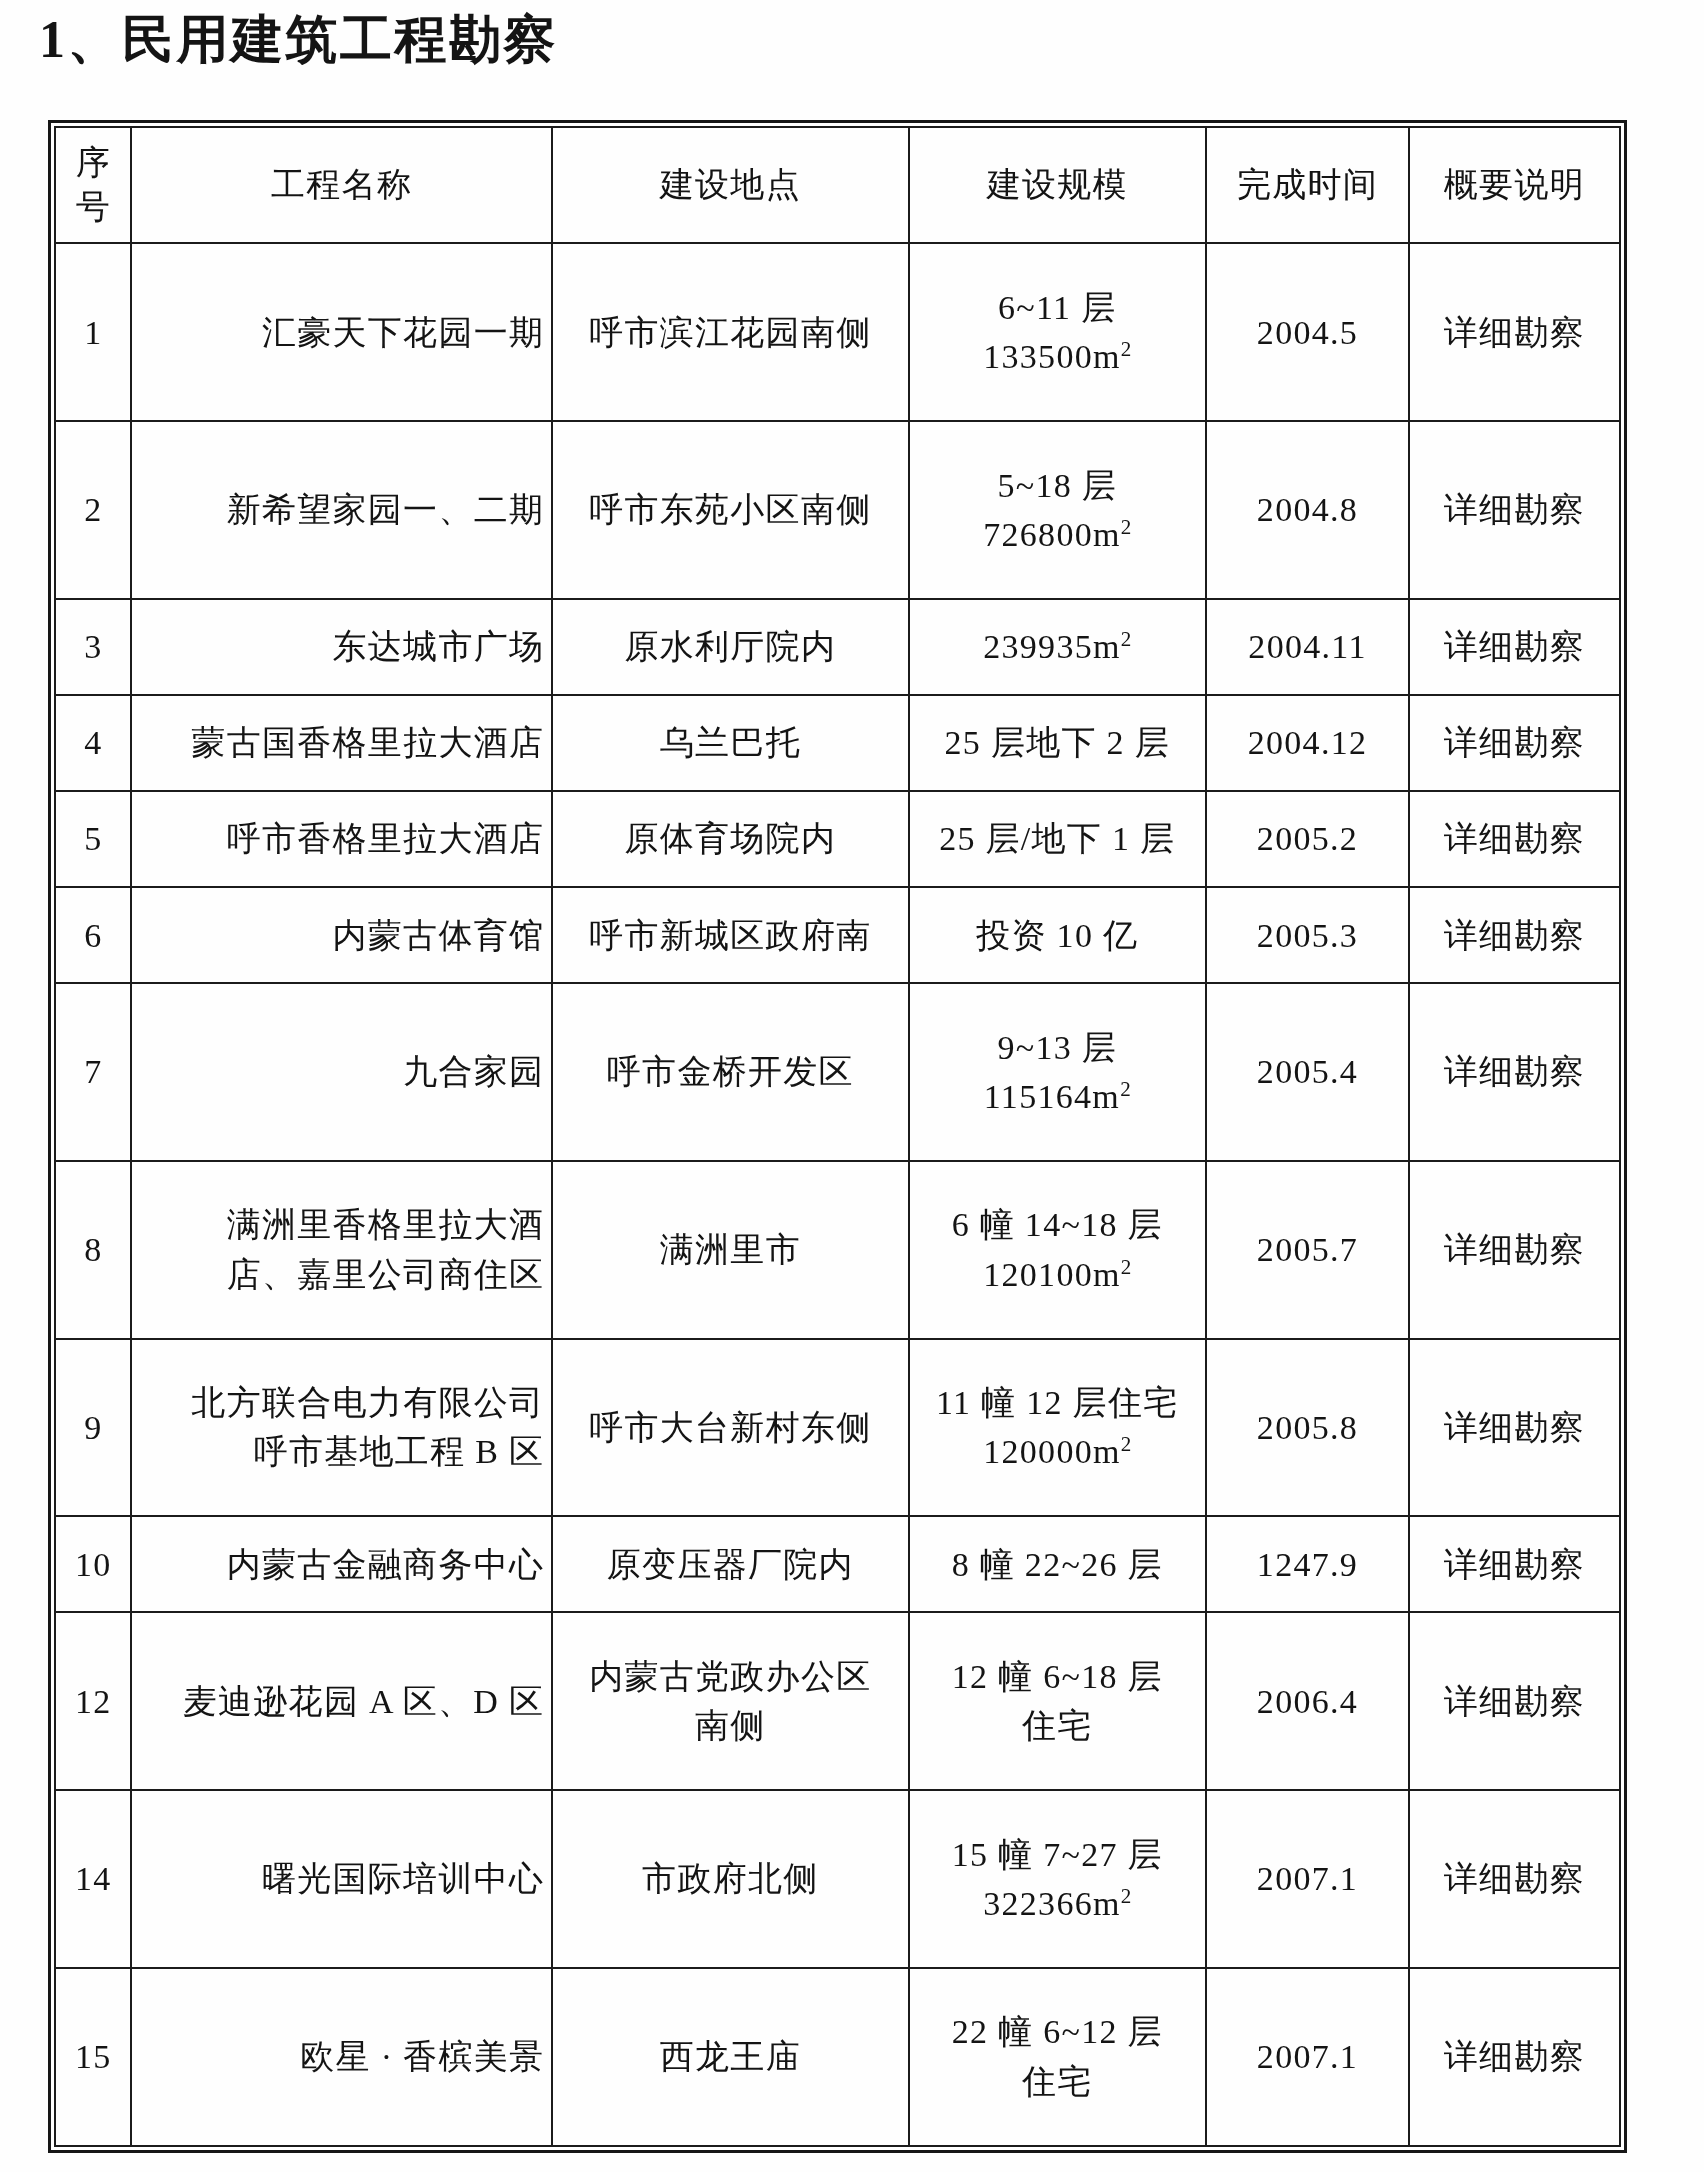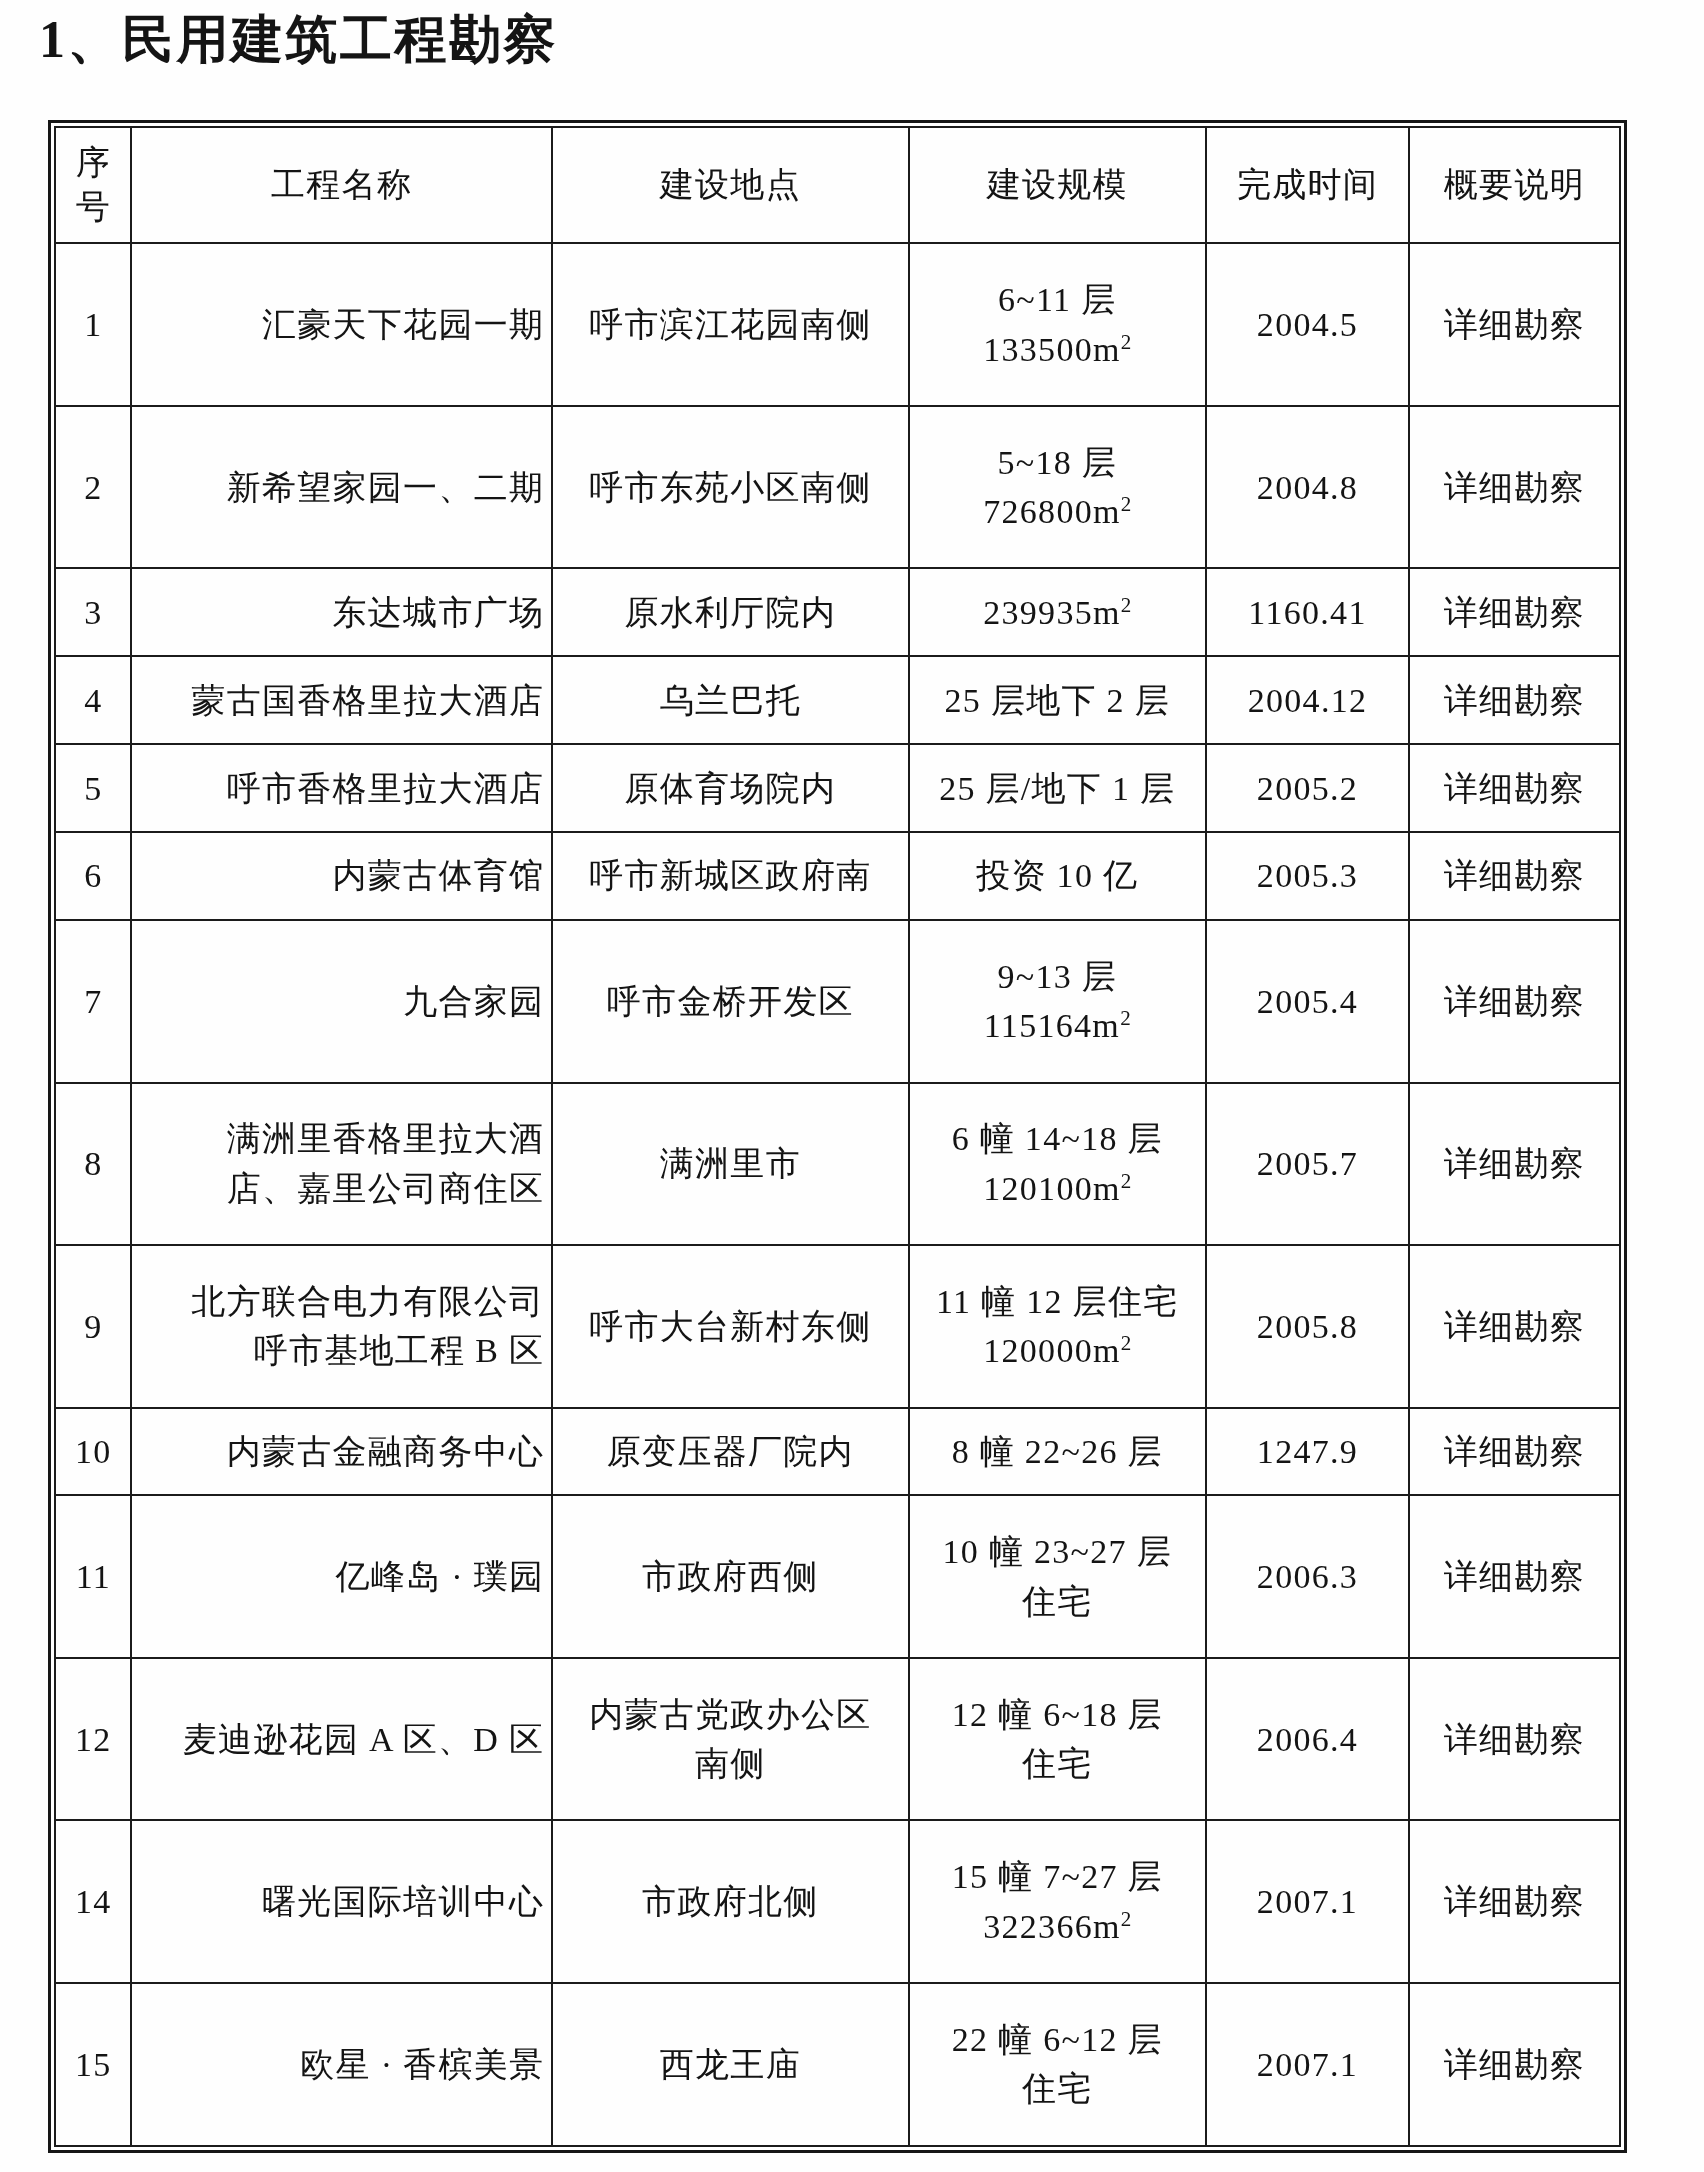--- a/index.html
+++ b/index.html
@@ -116,21 +116,21 @@
             <td class="col-location">呼市东苑小区南侧</td>
             <td class="col-scale">5~18 层<br>726800m<sup>2</sup></td>
             <td class="col-time">2004.8</td>
             <td class="col-note">详细勘察</td>
           </tr>
           <tr>
             <td class="col-no">3</td>
             <td class="col-name">东达城市广场</td>
             <td class="col-location">原水利厅院内</td>
             <td class="col-scale">239935m<sup>2</sup></td>
-            <td class="col-time">1160.41</td>
+            <td class="col-time">2004.11</td>
             <td class="col-note">详细勘察</td>
           </tr>
           <tr>
             <td class="col-no">4</td>
             <td class="col-name">蒙古国香格里拉大酒店</td>
             <td class="col-location">乌兰巴托</td>
             <td class="col-scale">25 层地下 2 层</td>
             <td class="col-time">2004.12</td>
             <td class="col-note">详细勘察</td>
           </tr>
@@ -176,28 +176,20 @@
           </tr>
           <tr>
             <td class="col-no">10</td>
             <td class="col-name">内蒙古金融商务中心</td>
             <td class="col-location">原变压器厂院内</td>
             <td class="col-scale">8 幢 22~26 层</td>
             <td class="col-time">1247.9</td>
             <td class="col-note">详细勘察</td>
           </tr>
           <tr>
-            <td class="col-no">11</td>
-            <td class="col-name">亿峰岛 · 璞园</td>
-            <td class="col-location">市政府西侧</td>
-            <td class="col-scale">10 幢 23~27 层<br>住宅</td>
-            <td class="col-time">2006.3</td>
-            <td class="col-note">详细勘察</td>
-          </tr>
-          <tr>
             <td class="col-no">12</td>
             <td class="col-name">麦迪逊花园 A 区、D 区</td>
             <td class="col-location">内蒙古党政办公区<br>南侧</td>
             <td class="col-scale">12 幢 6~18 层<br>住宅</td>
             <td class="col-time">2006.4</td>
             <td class="col-note">详细勘察</td>
           </tr>
           <tr>
             <td class="col-no">14</td>
             <td class="col-name">曙光国际培训中心</td>

